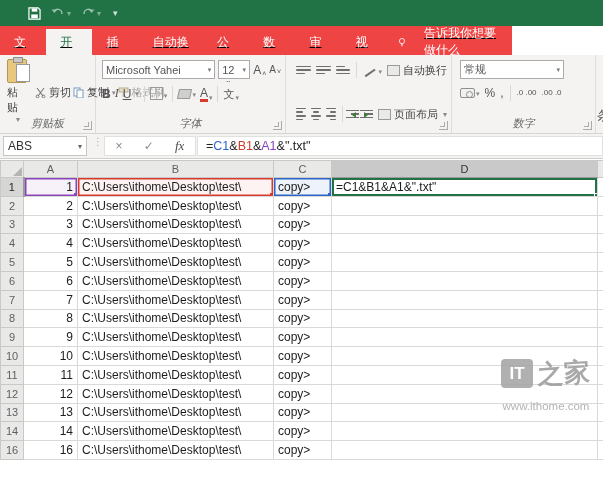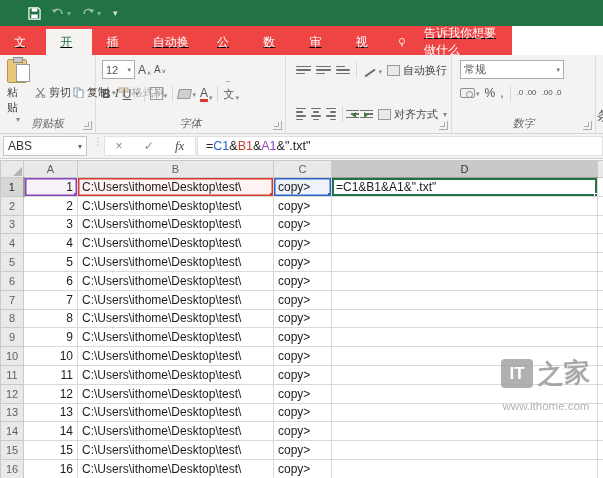--- a/index.html
+++ b/index.html
@@ -223,20 +223,24 @@
             <span>格式刷</span>
           </span>
         </div>
       </div>
       <span class="rgroup-label">剪贴板</span>
       <span class="launcher"></span>
     </div>
 
     <div class="rgroup g-font">
       <div class="font-row1">
+        <span class="combo" style="width:118px">
+          <span>Microsoft Yahei</span>
+          <span class="caret">▾</span>
+        </span>
         <span class="combo" style="width:33px">
           <span>12</span>
           <span class="caret">▾</span>
         </span>
         <span class="fbtn">
             <span class="bigA">A</span>
             <span style="font-size:7px;color:#555">˄</span>
           </span>
         <span class="fbtn">
             <span class="smallA">A</span>
@@ -326,21 +330,21 @@
             <i></i>
             <i></i>
           </span>
         <span class="indent-ico indent-right">
             <i></i>
             <i></i>
             <i></i>
           </span>
         <span class="txtcmd">
           <span class="mini-ico"></span>
-          <span>对齐方式</span>
+          <span>页面布局</span>
           <span class="qat-caret" style="color:#888">▾</span>
         </span>
       </div>
       <span class="launcher"></span>
     </div>
 
     <div class="rgroup g-num">
       <div class="num-row1">
         <span class="combo" style="width:104px">
           <span>常规</span>
@@ -518,28 +522,20 @@
           </tr>
           <tr>
             <td class="rh">14</td>
             <td class="ca">14</td>
             <td class="cb">C:\Users\ithome\Desktop\test\</td>
             <td class="cc">copy&gt;</td>
             <td class="cd"></td>
             <td class="ce"></td>
           </tr>
           <tr>
-            <td class="rh">15</td>
-            <td class="ca">15</td>
-            <td class="cb">C:\Users\ithome\Desktop\test\</td>
-            <td class="cc">copy&gt;</td>
-            <td class="cd"></td>
-            <td class="ce"></td>
-          </tr>
-          <tr>
             <td class="rh">16</td>
             <td class="ca">16</td>
             <td class="cb">C:\Users\ithome\Desktop\test\</td>
             <td class="cc">copy&gt;</td>
             <td class="cd"></td>
             <td class="ce"></td>
           </tr>
         </tbody>
     </table>
 

